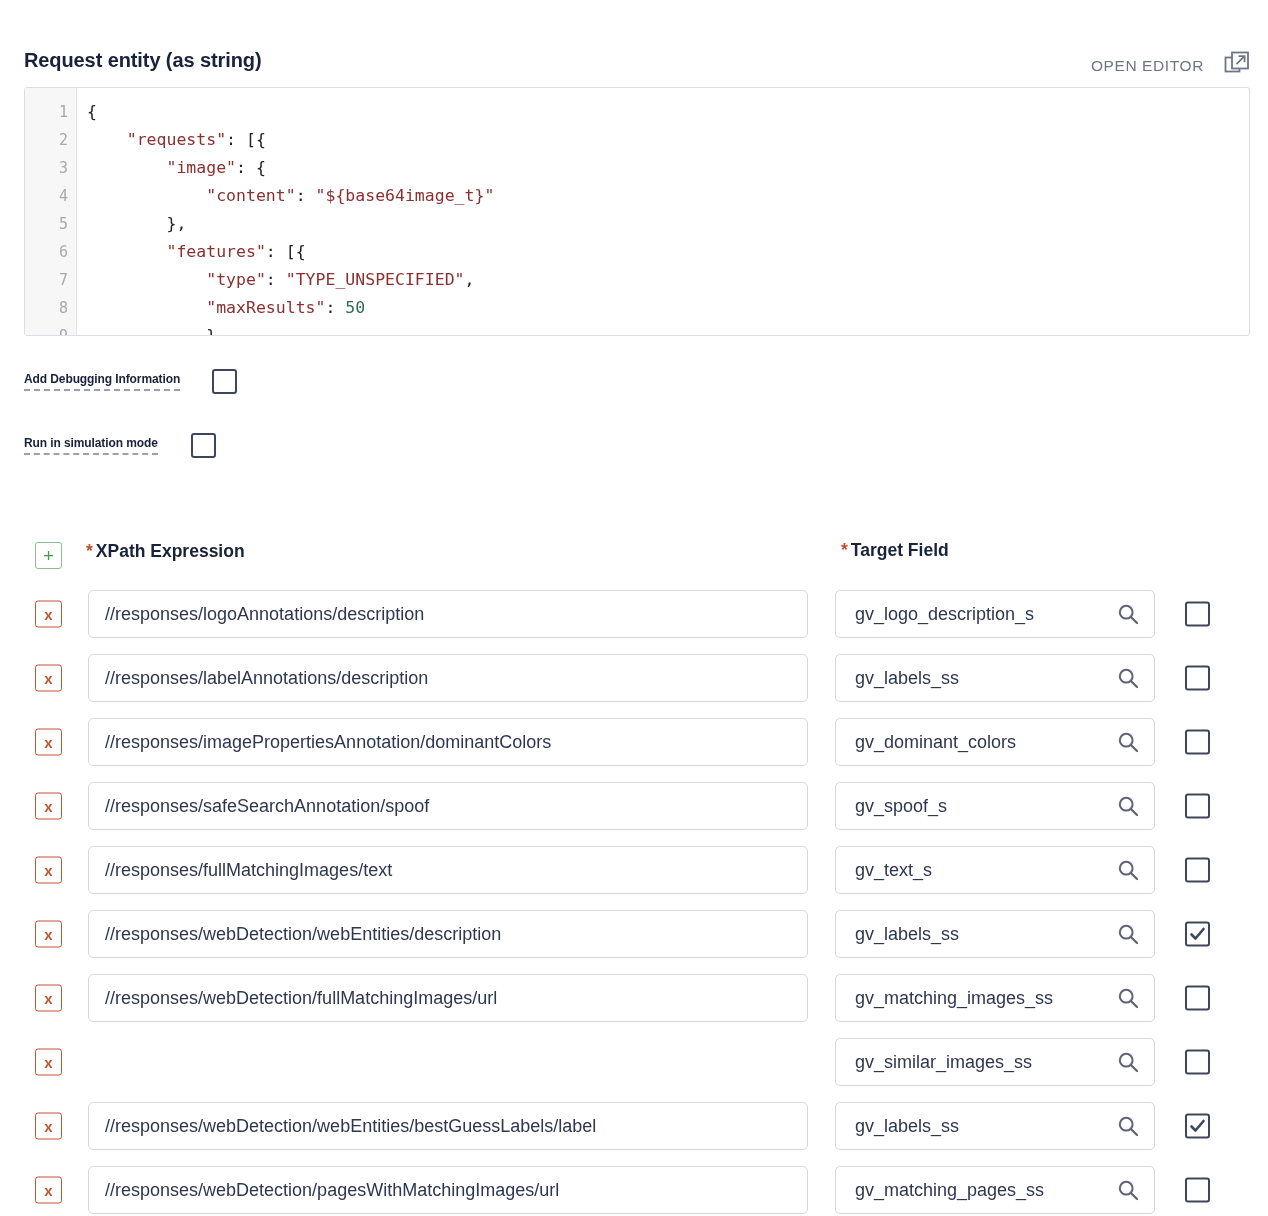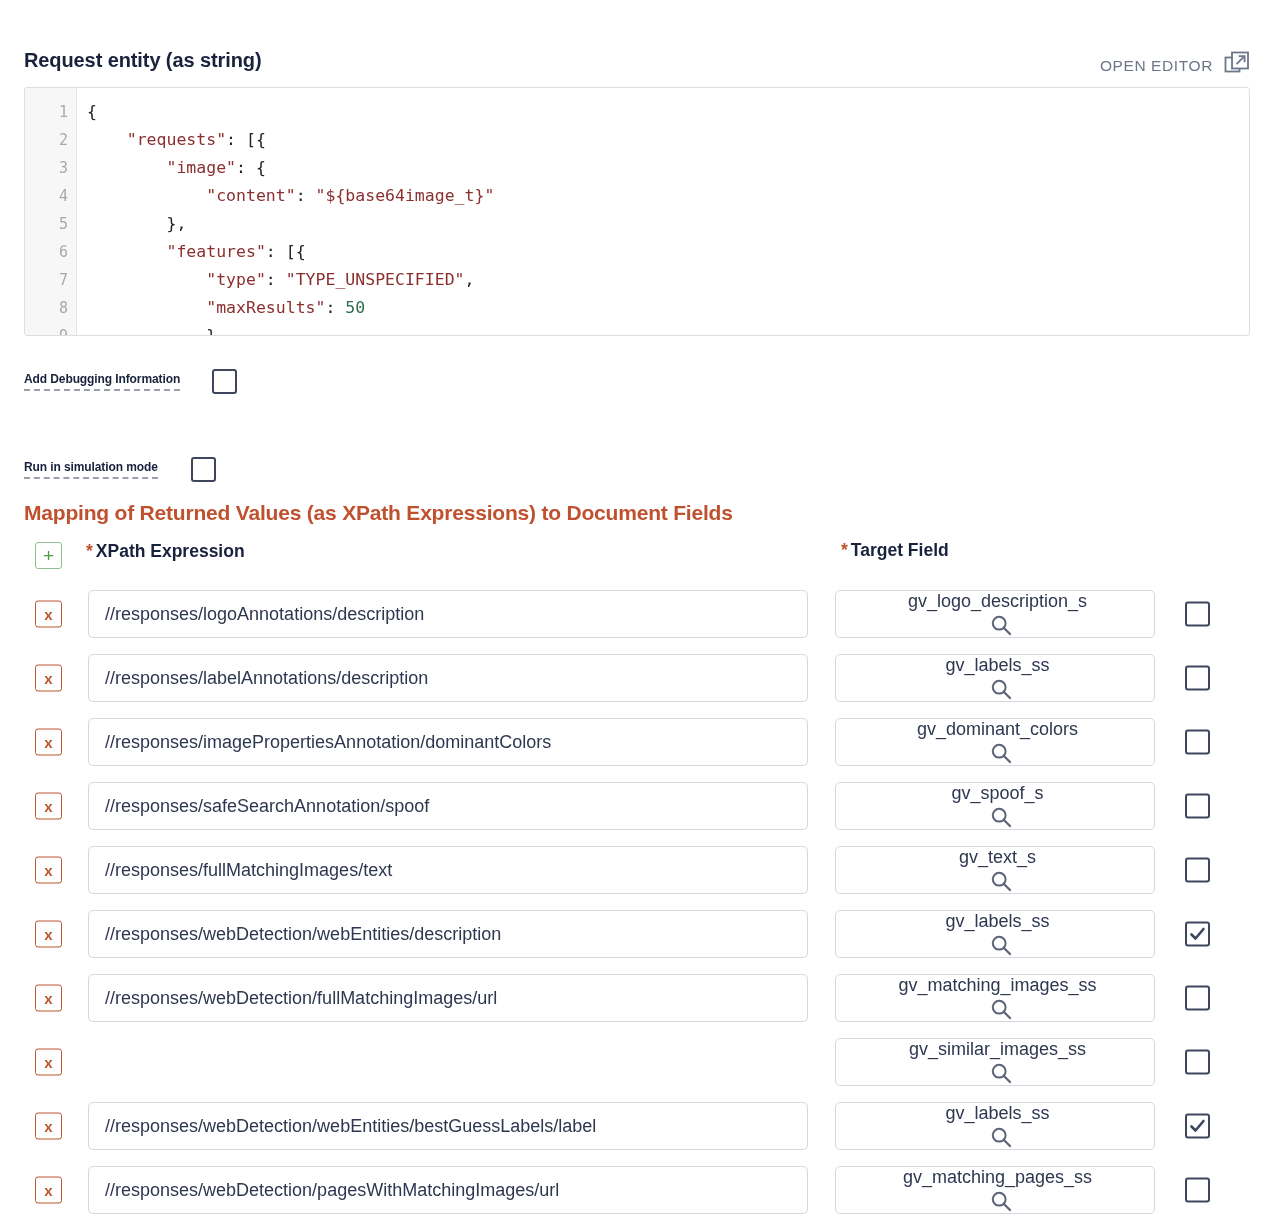--- a/index.html
+++ b/index.html
@@ -16,21 +16,21 @@
   .req-header {
     position: absolute; left: 0; top: 18px; width: 1268px; height: 34px;
   }
   .req-title {
     position: absolute; left: 24px; top: 0;
     font-size: 20px; font-weight: bold; color: #19223c;
     letter-spacing: -0.1px;
   }
   .open-editor-wrap {
     position: absolute; right: 18px; top: 2px;
-    display: flex; align-items: center; gap: 11px;
+    display: flex; align-items: center; gap: 20px;
     cursor: pointer;
   }
   .open-editor-label {
     font-size: 15.5px; color: #6d7588; letter-spacing: .6px;
   }
   .open-editor-icon { display: block; }
 
   
   .code-box {
     position: absolute; left: 24px; top: 56px;
@@ -134,21 +134,20 @@
   .target-field {
     position: absolute; left: 835px; top: 50%; transform: translateY(-50%);
     width: 320px; height: 48px;
     border: 1px solid #d6d8dd; border-radius: 5px;
     background: #fff;
     display: flex; align-items: center; justify-content: space-between;
     padding: 0 14px 0 19px;
     font-size: 18px; color: #2e3750;
     overflow: hidden; white-space: nowrap;
     cursor: text;
-    flex-direction: column;
   }
   .target-text { overflow: hidden; text-overflow: clip; }
   .mag { flex: 0 0 auto; margin-left: 6px; display: block; }
   .row-cb {
     position: absolute; left: 1185px; top: 50%; transform: translateY(-50%);
   }
 
   
   .hscroll {
     position: absolute; left: 24px; bottom: 11px;
@@ -195,28 +194,27 @@
     <div class="code-area" id="codearea"><div><span class="tok-pun">{</span></div><div><span class="tok-pun"> </span><span class="tok-pun"> </span><span class="tok-pun"> </span><span class="tok-pun"> </span><span class="tok-str">"requests"</span><span class="tok-pun">:</span><span class="tok-pun"> </span><span class="tok-pun">[</span><span class="tok-pun">{</span></div><div><span class="tok-pun"> </span><span class="tok-pun"> </span><span class="tok-pun"> </span><span class="tok-pun"> </span><span class="tok-pun"> </span><span class="tok-pun"> </span><span class="tok-pun"> </span><span class="tok-pun"> </span><span class="tok-str">"image"</span><span class="tok-pun">:</span><span class="tok-pun"> </span><span class="tok-pun">{</span></div><div><span class="tok-pun"> </span><span class="tok-pun"> </span><span class="tok-pun"> </span><span class="tok-pun"> </span><span class="tok-pun"> </span><span class="tok-pun"> </span><span class="tok-pun"> </span><span class="tok-pun"> </span><span class="tok-pun"> </span><span class="tok-pun"> </span><span class="tok-pun"> </span><span class="tok-pun"> </span><span class="tok-str">"content"</span><span class="tok-pun">:</span><span class="tok-pun"> </span><span class="tok-str">"${base64image_t}"</span></div><div><span class="tok-pun"> </span><span class="tok-pun"> </span><span class="tok-pun"> </span><span class="tok-pun"> </span><span class="tok-pun"> </span><span class="tok-pun"> </span><span class="tok-pun"> </span><span class="tok-pun"> </span><span class="tok-pun">}</span><span class="tok-pun">,</span></div><div><span class="tok-pun"> </span><span class="tok-pun"> </span><span class="tok-pun"> </span><span class="tok-pun"> </span><span class="tok-pun"> </span><span class="tok-pun"> </span><span class="tok-pun"> </span><span class="tok-pun"> </span><span class="tok-str">"features"</span><span class="tok-pun">:</span><span class="tok-pun"> </span><span class="tok-pun">[</span><span class="tok-pun">{</span></div><div><span class="tok-pun"> </span><span class="tok-pun"> </span><span class="tok-pun"> </span><span class="tok-pun"> </span><span class="tok-pun"> </span><span class="tok-pun"> </span><span class="tok-pun"> </span><span class="tok-pun"> </span><span class="tok-pun"> </span><span class="tok-pun"> </span><span class="tok-pun"> </span><span class="tok-pun"> </span><span class="tok-str">"type"</span><span class="tok-pun">:</span><span class="tok-pun"> </span><span class="tok-str">"TYPE_UNSPECIFIED"</span><span class="tok-pun">,</span></div><div><span class="tok-pun"> </span><span class="tok-pun"> </span><span class="tok-pun"> </span><span class="tok-pun"> </span><span class="tok-pun"> </span><span class="tok-pun"> </span><span class="tok-pun"> </span><span class="tok-pun"> </span><span class="tok-pun"> </span><span class="tok-pun"> </span><span class="tok-pun"> </span><span class="tok-pun"> </span><span class="tok-str">"maxResults"</span><span class="tok-pun">:</span><span class="tok-pun"> </span><span class="tok-num">50</span></div><div><span class="tok-pun"> </span><span class="tok-pun"> </span><span class="tok-pun"> </span><span class="tok-pun"> </span><span class="tok-pun"> </span><span class="tok-pun"> </span><span class="tok-pun"> </span><span class="tok-pun"> </span><span class="tok-pun"> </span><span class="tok-pun"> </span><span class="tok-pun"> </span><span class="tok-pun"> </span><span class="tok-pun">}</span><span class="tok-pun">,</span></div></div>
   </div>
 
   <div class="toggle-row" id="toggle-0" style="top:338px;">
     <span class="toggle-label">Add Debugging Information</span>
     <span class="cb" style="margin-left:32px;">
       
     </span>
   </div>
 
-  <div class="toggle-row" id="toggle-1" style="top:426px;">
+  <div class="toggle-row" id="toggle-1" style="top:402px;">
     <span class="toggle-label">Run in simulation mode</span>
     <span class="cb" style="margin-left:33px;">
       
     </span>
   </div>
 
-  <div class="map-title">Mapping of Returned Values (as XPath Expressions) to Document Fields</div>
 
   <div class="add-btn">+</div>
 
   <div class="col-head-xpath col-head">
     <span class="req-star">*</span><span>XPath Expression</span>
   </div>
 
   <div class="col-head-target col-head">
     <span class="req-star">*</span><span>Target Field</span>
   </div>

